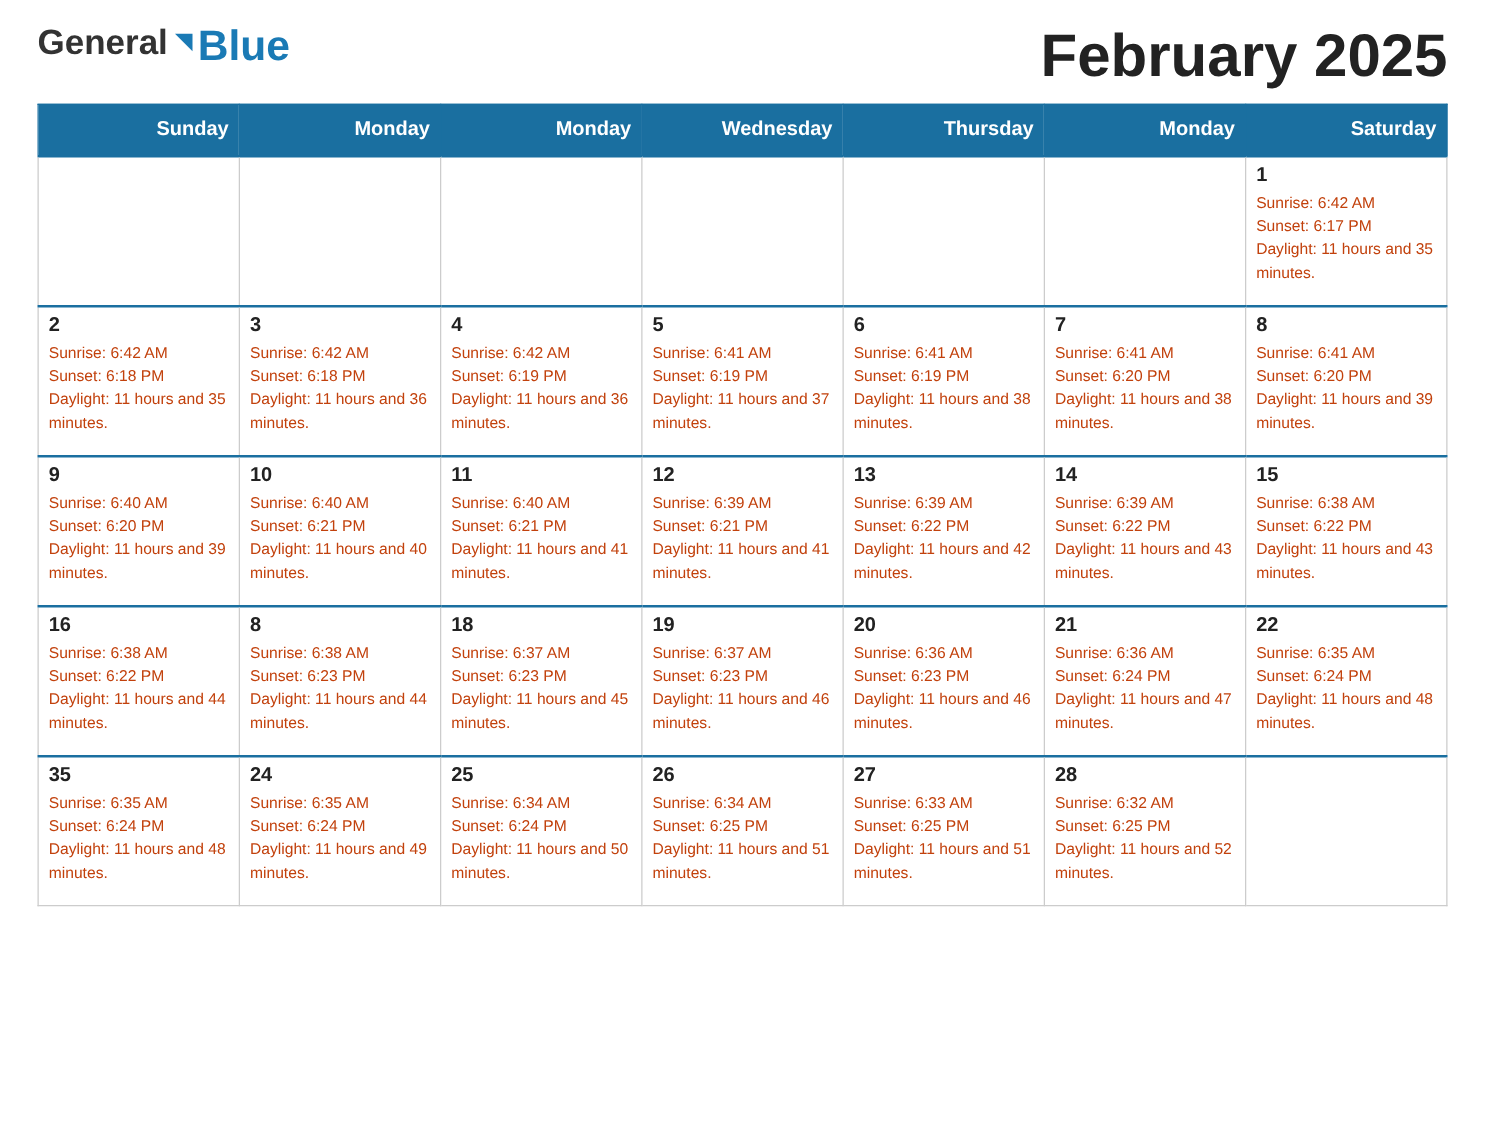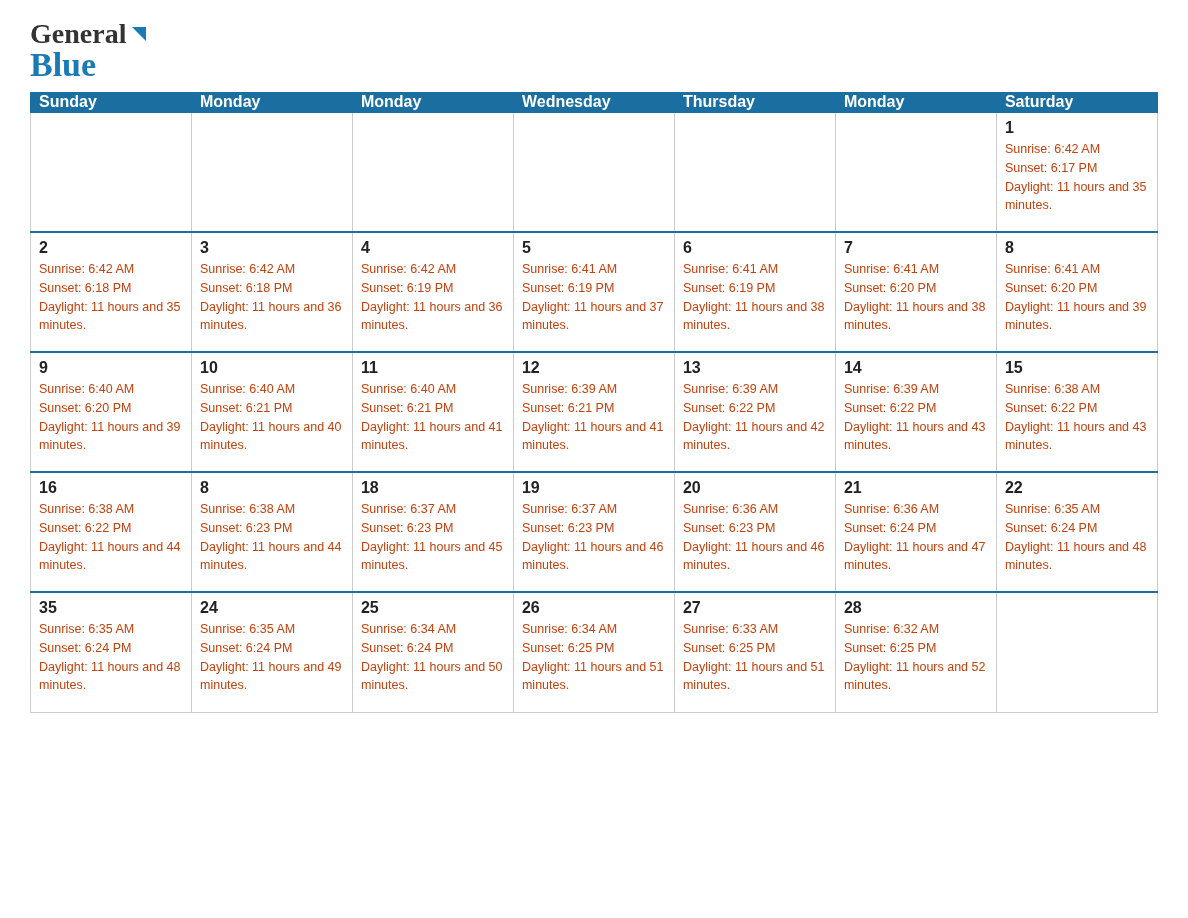--- a/index.html
+++ b/index.html
@@ -11,23 +11,22 @@
       min-height: 918px;
     }
     .header-area {
       display: flex;
       justify-content: space-between;
       align-items: flex-start;
       margin-bottom: 10px;
     }
     .logo {
       display: flex;
-      flex-direction: column;
+      flex-direction: row;
       align-items: flex-start;
-      font-family: Liberation Serif, serif;
     }
     .logo-general {
       font-size: 28px;
       font-weight: bold;
       color: #333;
       line-height: 1;
     }
     .logo-blue {
       font-size: 34px;
       font-weight: bold;
@@ -51,22 +50,22 @@
     .calendar {
       width: 100%;
       border-collapse: collapse;
       margin-top: 8px;
     }
     .calendar thead th {
       background-color: #1a6fa0;
       color: #fff;
       font-size: 16px;
       font-weight: bold;
-      padding: 0 8px;
-      text-align: left;
+      padding: 11px 8px;
+      text-align: right;
       border: 1px solid #1a6fa0;
     }
     .calendar tbody td {
       vertical-align: top;
       border: 1px solid #ccc;
       padding: 6px 8px;
       width: 14.285%;
       min-height: 110px;
       height: 120px;
       font-size: 13px;
@@ -104,20 +103,21 @@
   <div class="logo">
     <div class="logo-row">
       <span class="logo-general">General</span>
       <svg width="22" height="22" viewBox="0 0 22 22" style="margin-left:2px; margin-top:0px;">
         <polygon points="4,4 18,4 18,18" fill="#1a7ab5"></polygon>
       </svg>
     </div>
     <span class="logo-blue">Blue</span>
   </div>
   <div class="title-area">
+    <div class="month-title">February 2025</div>
   </div>
 </div>
 
 <table class="calendar">
   <thead>
     <tr>
     <th>Sunday</th>
         <th>Monday</th>
         <th>Monday</th>
         <th>Wednesday</th>

